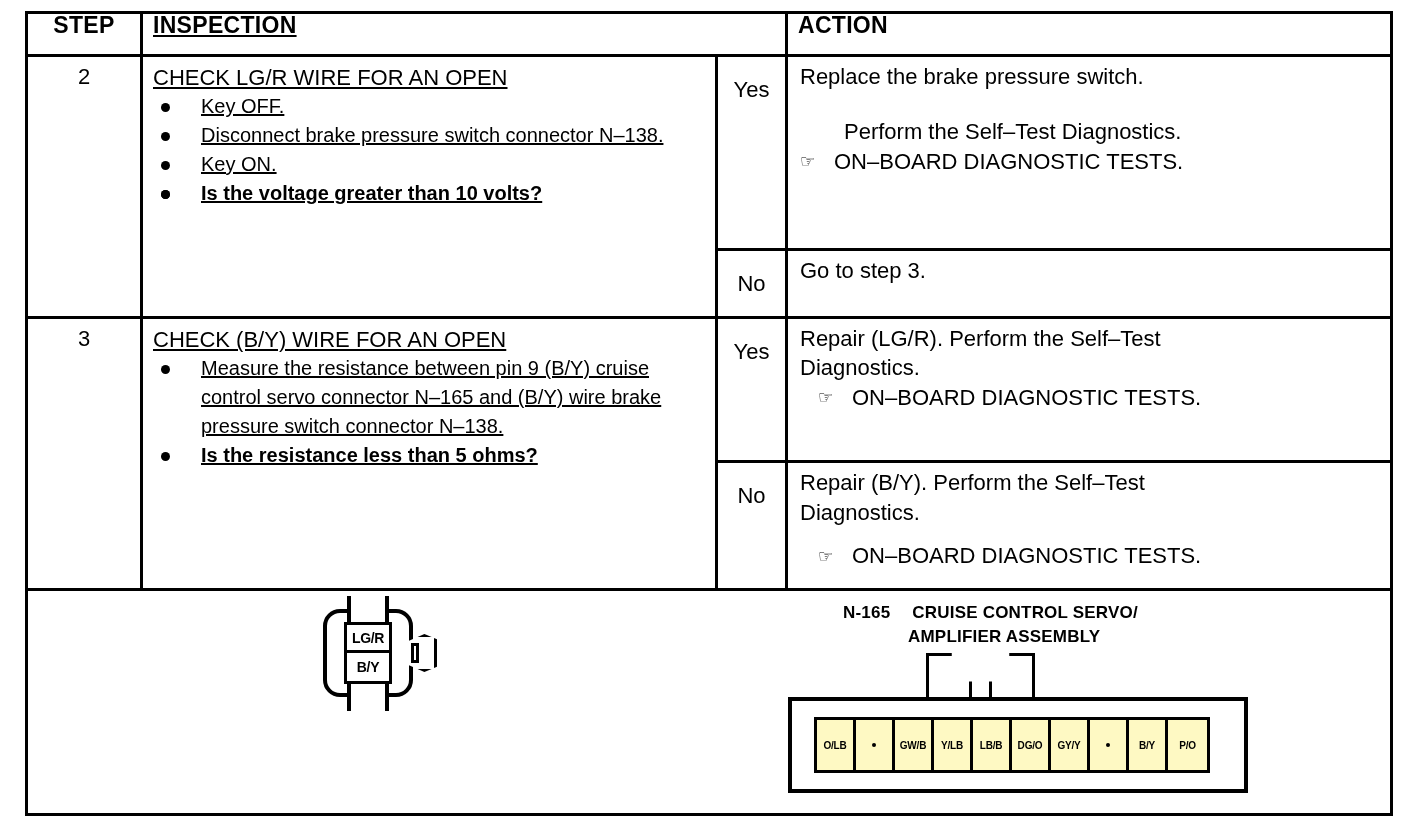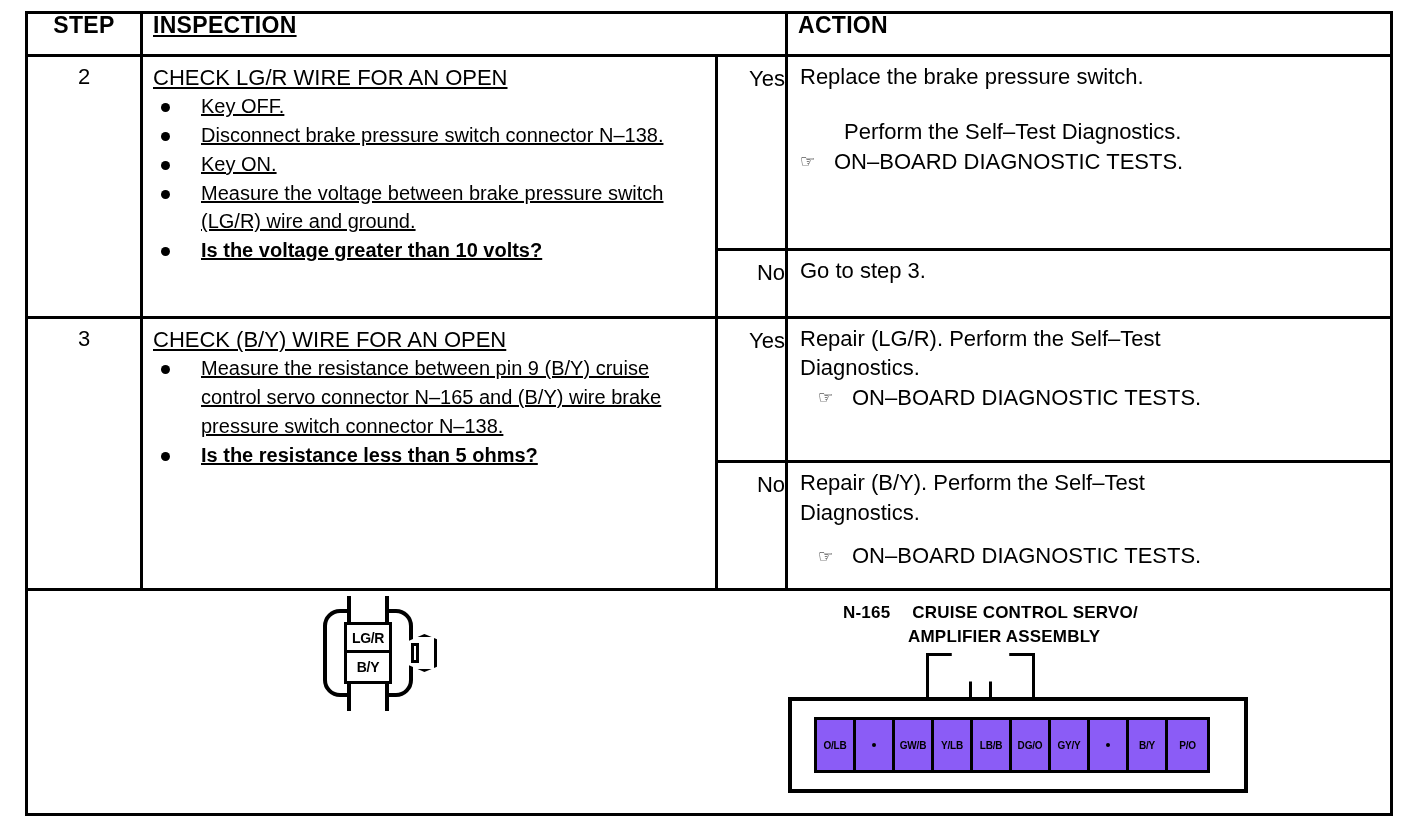--- a/index.html
+++ b/index.html
@@ -110,22 +110,22 @@
     border-radius: 50%;
   }
   ul.bullets li.bold { font-weight: bold; }
 
   
   .answers { display: flex; flex-direction: column; flex: 1 1 auto; }
   .answer-row { display: flex; box-sizing: border-box; }
 
   .yn-cell {
     font-size: 22px;
-    padding: 9px 0 0 0;
-    text-align: right;
+    padding: 20px 0 0 0;
+    text-align: center;
     box-sizing: border-box;
   }
   .action-cell {
     padding: 5px 8px 6px 12px;
     font-size: 22px;
     line-height: 1.34;
     box-sizing: border-box;
     flex: 1 1 auto;
   }
   .action-line { white-space: nowrap; }
@@ -300,21 +300,21 @@
     background: #fff;
   }
   .cr-pinstrip {
     position: absolute;
     left: 22px;
     top: 16px;
     height: 56px;
     display: flex;
     border: 3px solid #000;
     box-sizing: border-box;
-    background: #8b5cf6;
+    background: #fef9c3;
   }
   .cr-pin {
     width: 39px;
     border-right: 3px solid #000;
     box-sizing: border-box;
     display: flex;
     align-items: center;
     justify-content: center;
     font-size: 10px;
     font-weight: bold;
@@ -359,21 +359,20 @@
           <li>
             <span class="bullet-dot"></span>
             <span>Disconnect brake pressure switch connector N–138.</span>
           </li>
           <li>
             <span class="bullet-dot"></span>
             <span>Key ON.</span>
           </li>
           <li>
             <span class="bullet-dot"></span>
-            <span>Measure the voltage between brake pressure switch (LG/R) wire and ground.</span>
           </li>
           <li class="bold">
             <span class="bullet-dot"></span>
             <span>Is the voltage greater than 10 volts?</span>
           </li>
         </ul>
       </div>
 
       <div class="answers">
         <div class="answer-row sep-bottom" style="height:194px;">

